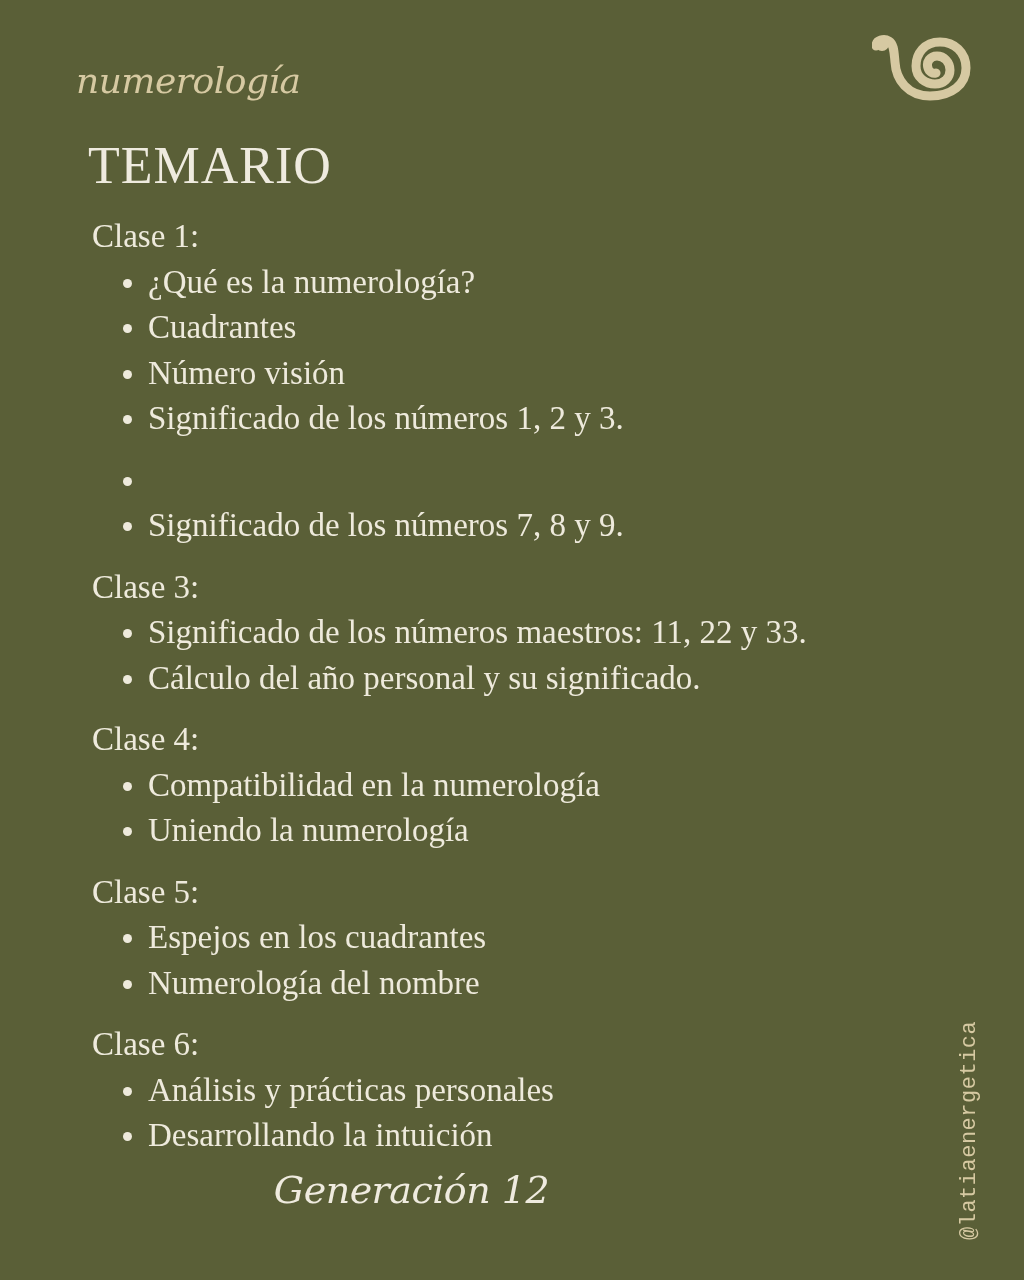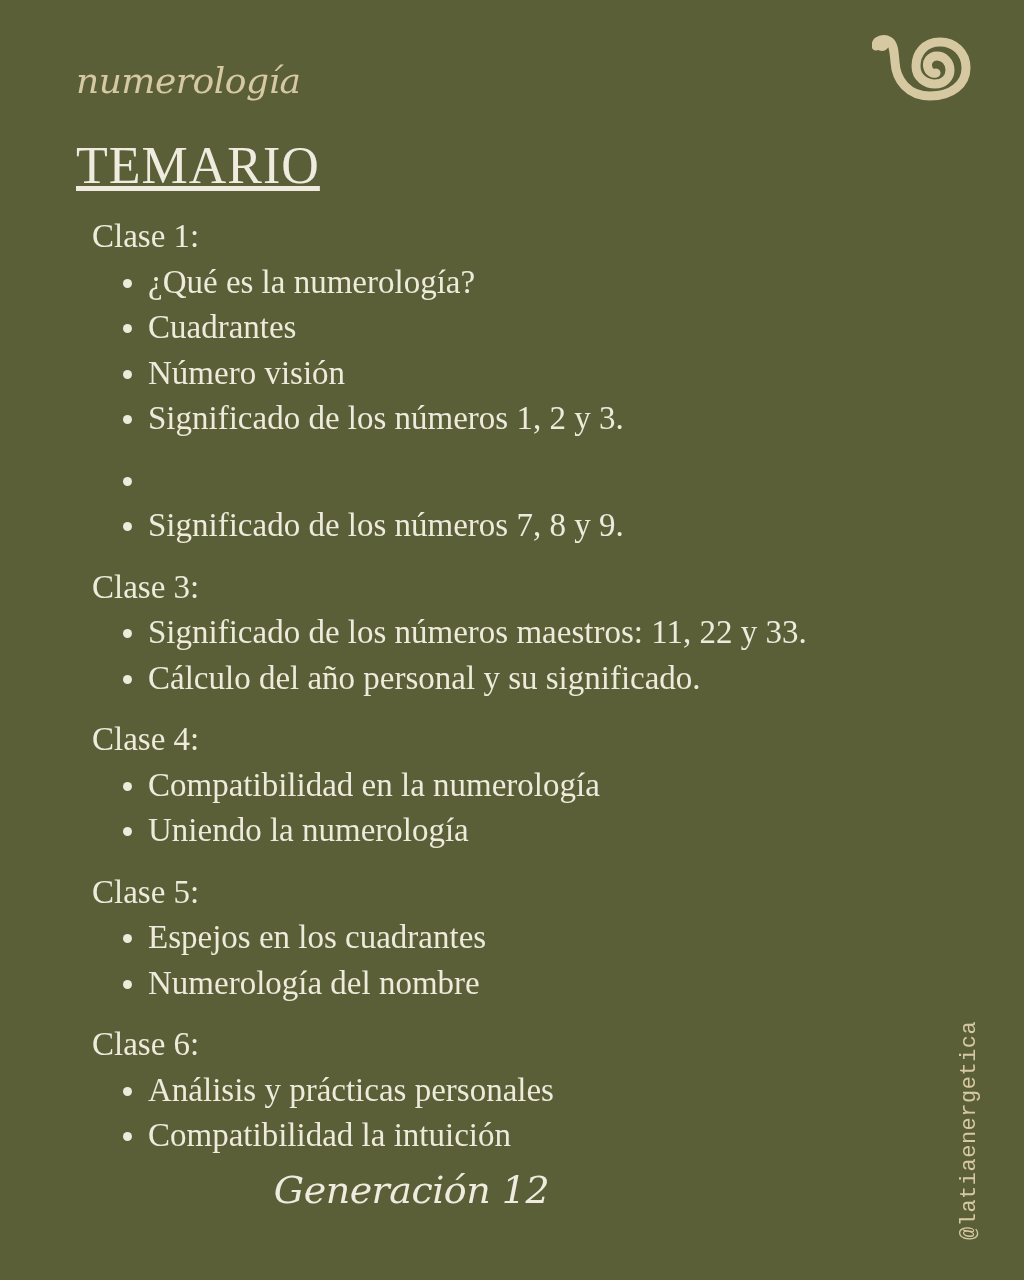--- a/index.html
+++ b/index.html
@@ -16,24 +16,24 @@
     font-style:italic;
     font-size:36px;
     color:#d6c9a2;
     letter-spacing:-0.5px;
     margin-top:20px;
   }
   .logo {
     position:absolute; left:872px; top:34px; width:100px; height:72px;
   }
   .title {
-    position:absolute; left:76px; top:136px;
+    position:absolute; left:88px; top:136px;
     font-size:52px; letter-spacing:1px;
     color:#efebdf;
-    margin:0; font-weight:normal;text-decoration:underline;
+    margin:0; font-weight:normal;
   }
   .syllabus {
     position:absolute; left:76px; top:198px;
     width:820px;
   }
   .class-block { margin:16px; padding:0; }
   .class-heading {
     font-size:33px; line-height:45.5px; height:45.5px;
     color:#eeeadc;
   }
@@ -116,20 +116,20 @@
     <div class="class-heading">Clase 5:</div>
     <ul class="topic-list">
       <li class="topic"><span class="bullet"></span><span>Espejos en los cuadrantes</span></li>
       <li class="topic"><span class="bullet"></span><span>Numerología del nombre</span></li>
     </ul>
   </div>
   <div class="class-block">
     <div class="class-heading">Clase 6:</div>
     <ul class="topic-list">
       <li class="topic"><span class="bullet"></span><span>Análisis y prácticas personales</span></li>
-      <li class="topic"><span class="bullet"></span><span>Compatibilidad la intuición</span></li>
+      <li class="topic"><span class="bullet"></span><span>Desarrollando la intuición</span></li>
     </ul>
   </div>
 </div>
 
 <div class="generation">Generación 12</div>
 
 <div class="handle">@latiaenergetica</div>
 
 </body></html>

